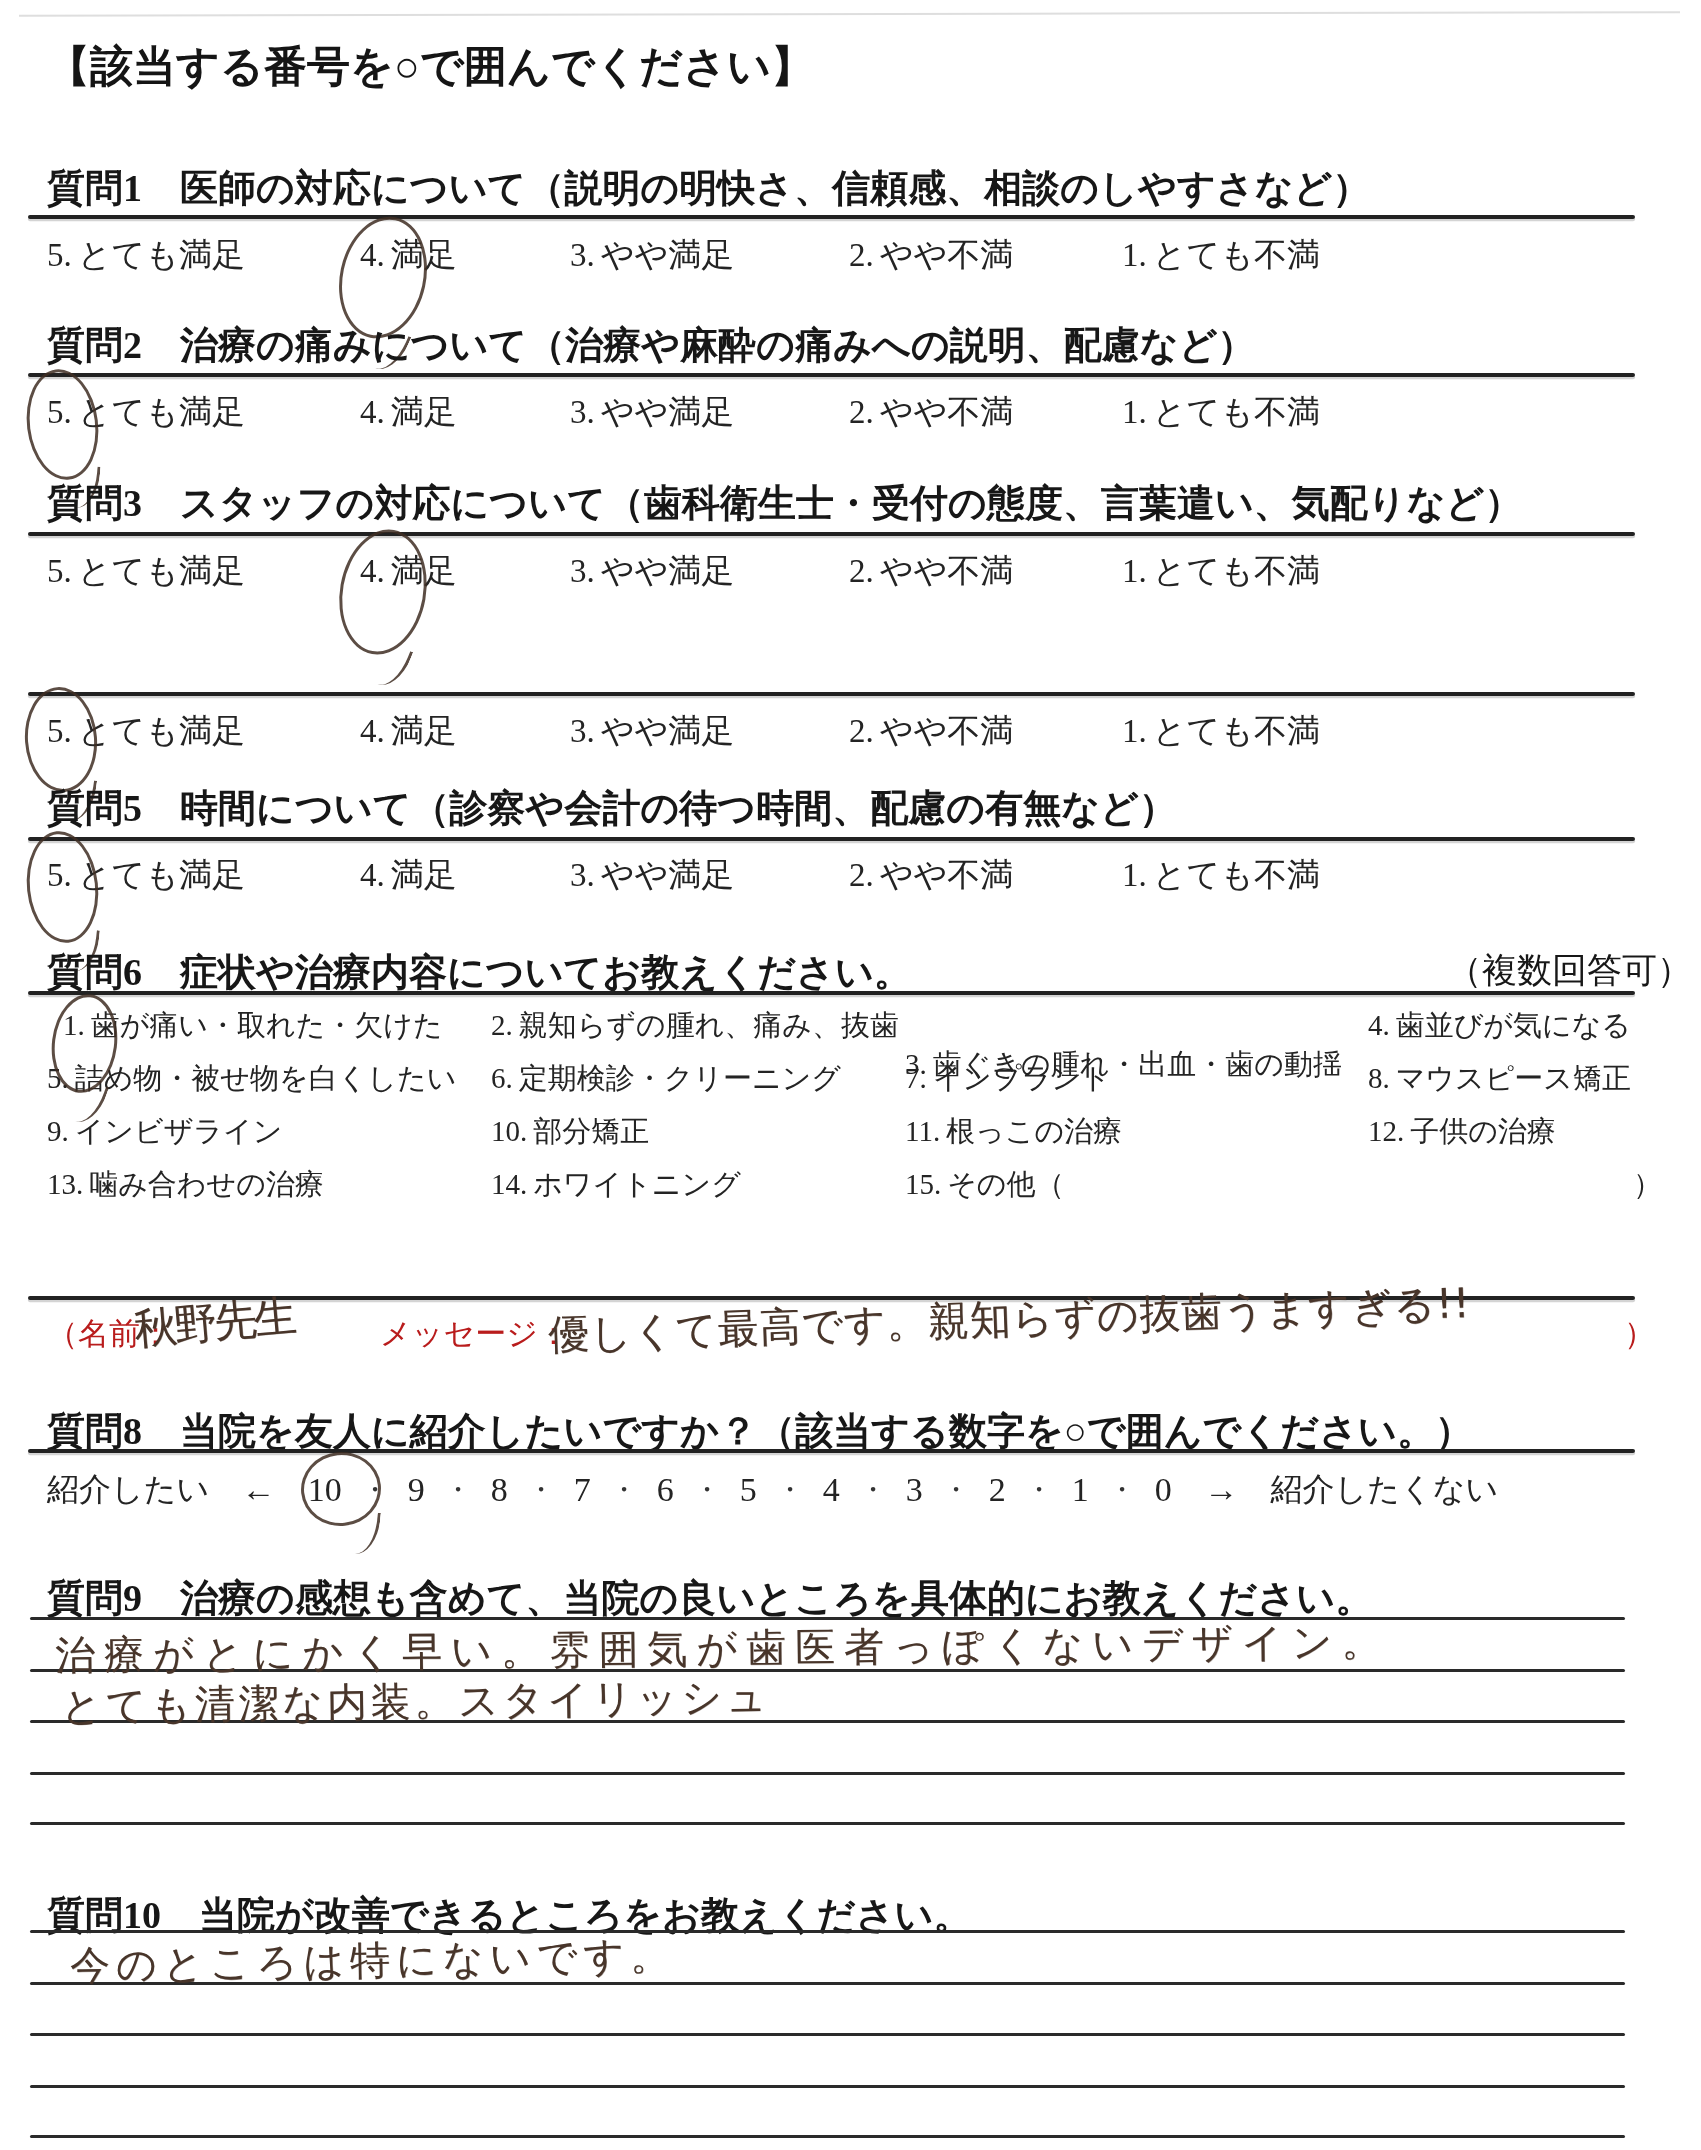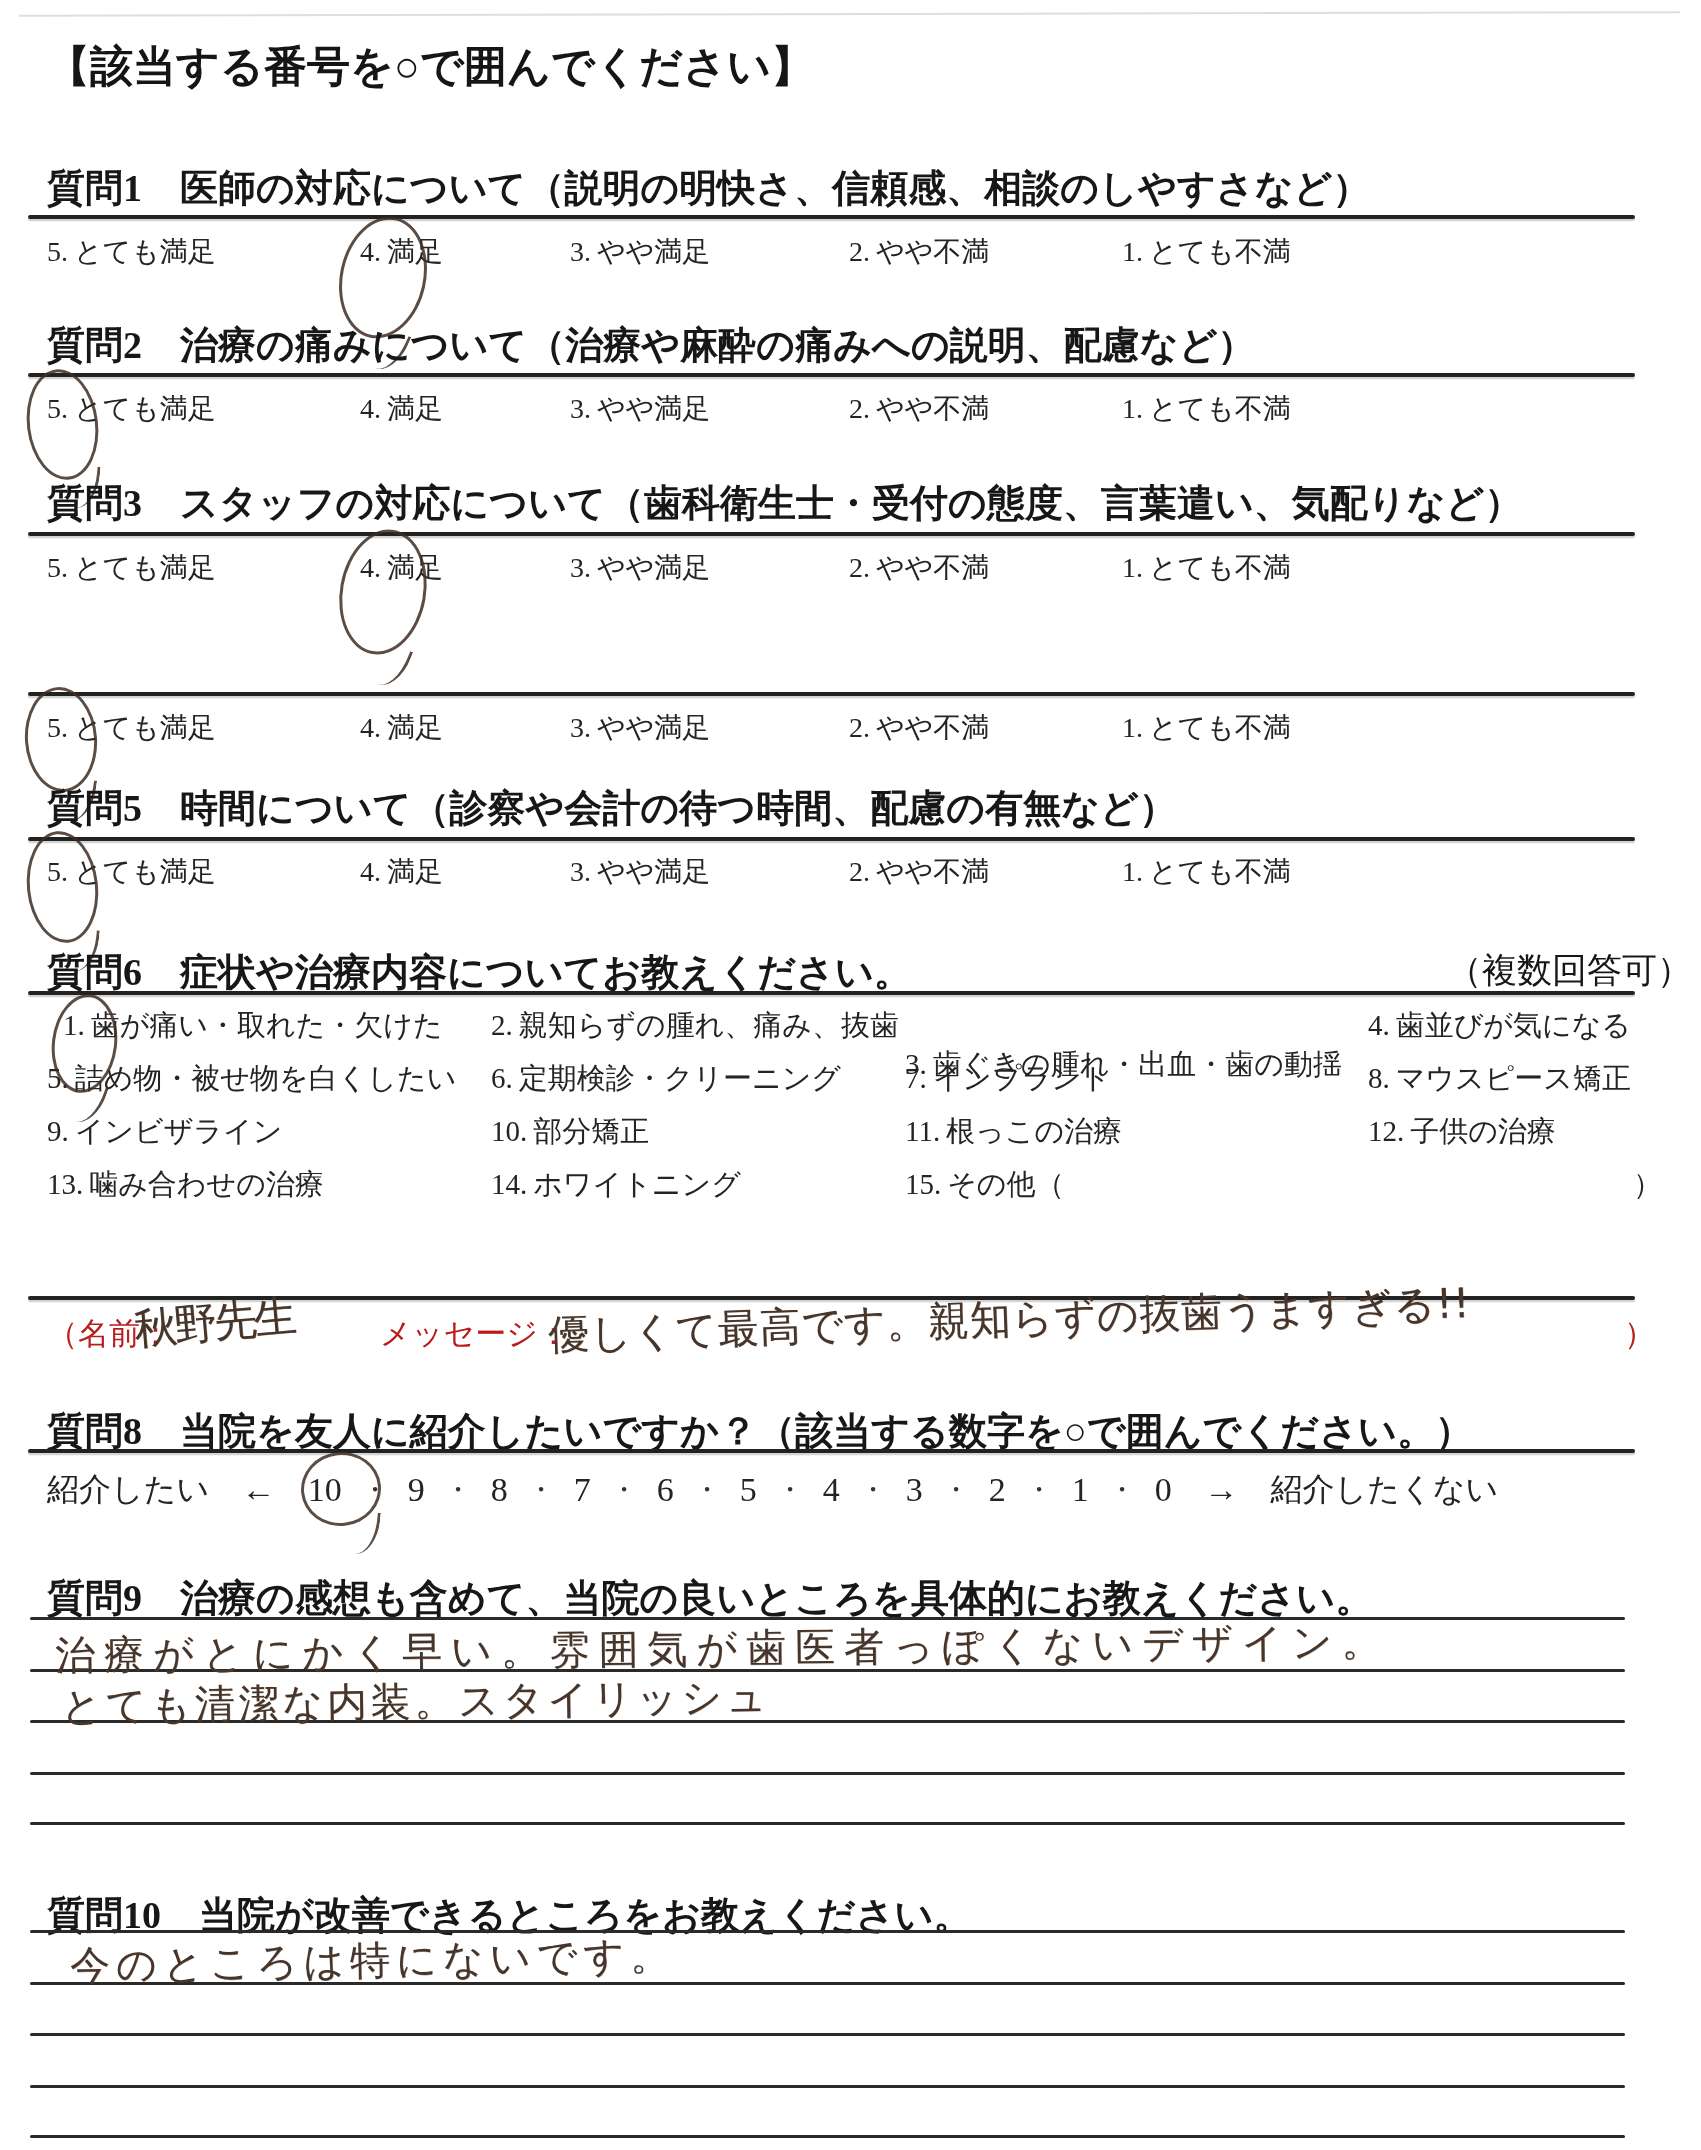--- a/index.html
+++ b/index.html
@@ -6,21 +6,21 @@
   #page {
     position:relative; width:1701px; height:2151px;
     background:#ffffff; overflow:hidden;
     font-family:"Liberation Serif", serif; color:#1e1e1e;
   }
   .abs { position:absolute; white-space:nowrap; }
   .qtitle { font-size:38px; font-weight:bold; color:#171717; letter-spacing:0; }
   .rule { position:absolute; height:3.7px; background:#222; border-radius:2.2px;
           box-shadow:0 2.2px 0 rgba(60,60,60,.22); }
   .ansrule { position:absolute; height:3px; background:#2a2a2a; border-radius:1.5px; }
-  .opt { position:absolute; font-size:28px; color:#242424; white-space:nowrap; }
+  .opt { position:absolute; font-size:33px; color:#242424; white-space:nowrap; }
   .opt .n { margin-right:5.9px; }
   .g-item { position:absolute; font-size:29px; color:#242424; white-space:nowrap; }
   .g-item .n { margin-right:5.9px; }
   .plabel { font-size:31px; color:#b91c1c; }
   .scale { position:absolute; display:flex; align-items:center; gap:19px;
            font-size:34px; color:#242424; }
   .scale .endlab { font-size:32px; }
   .scale .dot { font-size:28px; color:#333; }
   .hw {
     position:absolute; font-family:"DejaVu Sans", sans-serif;

